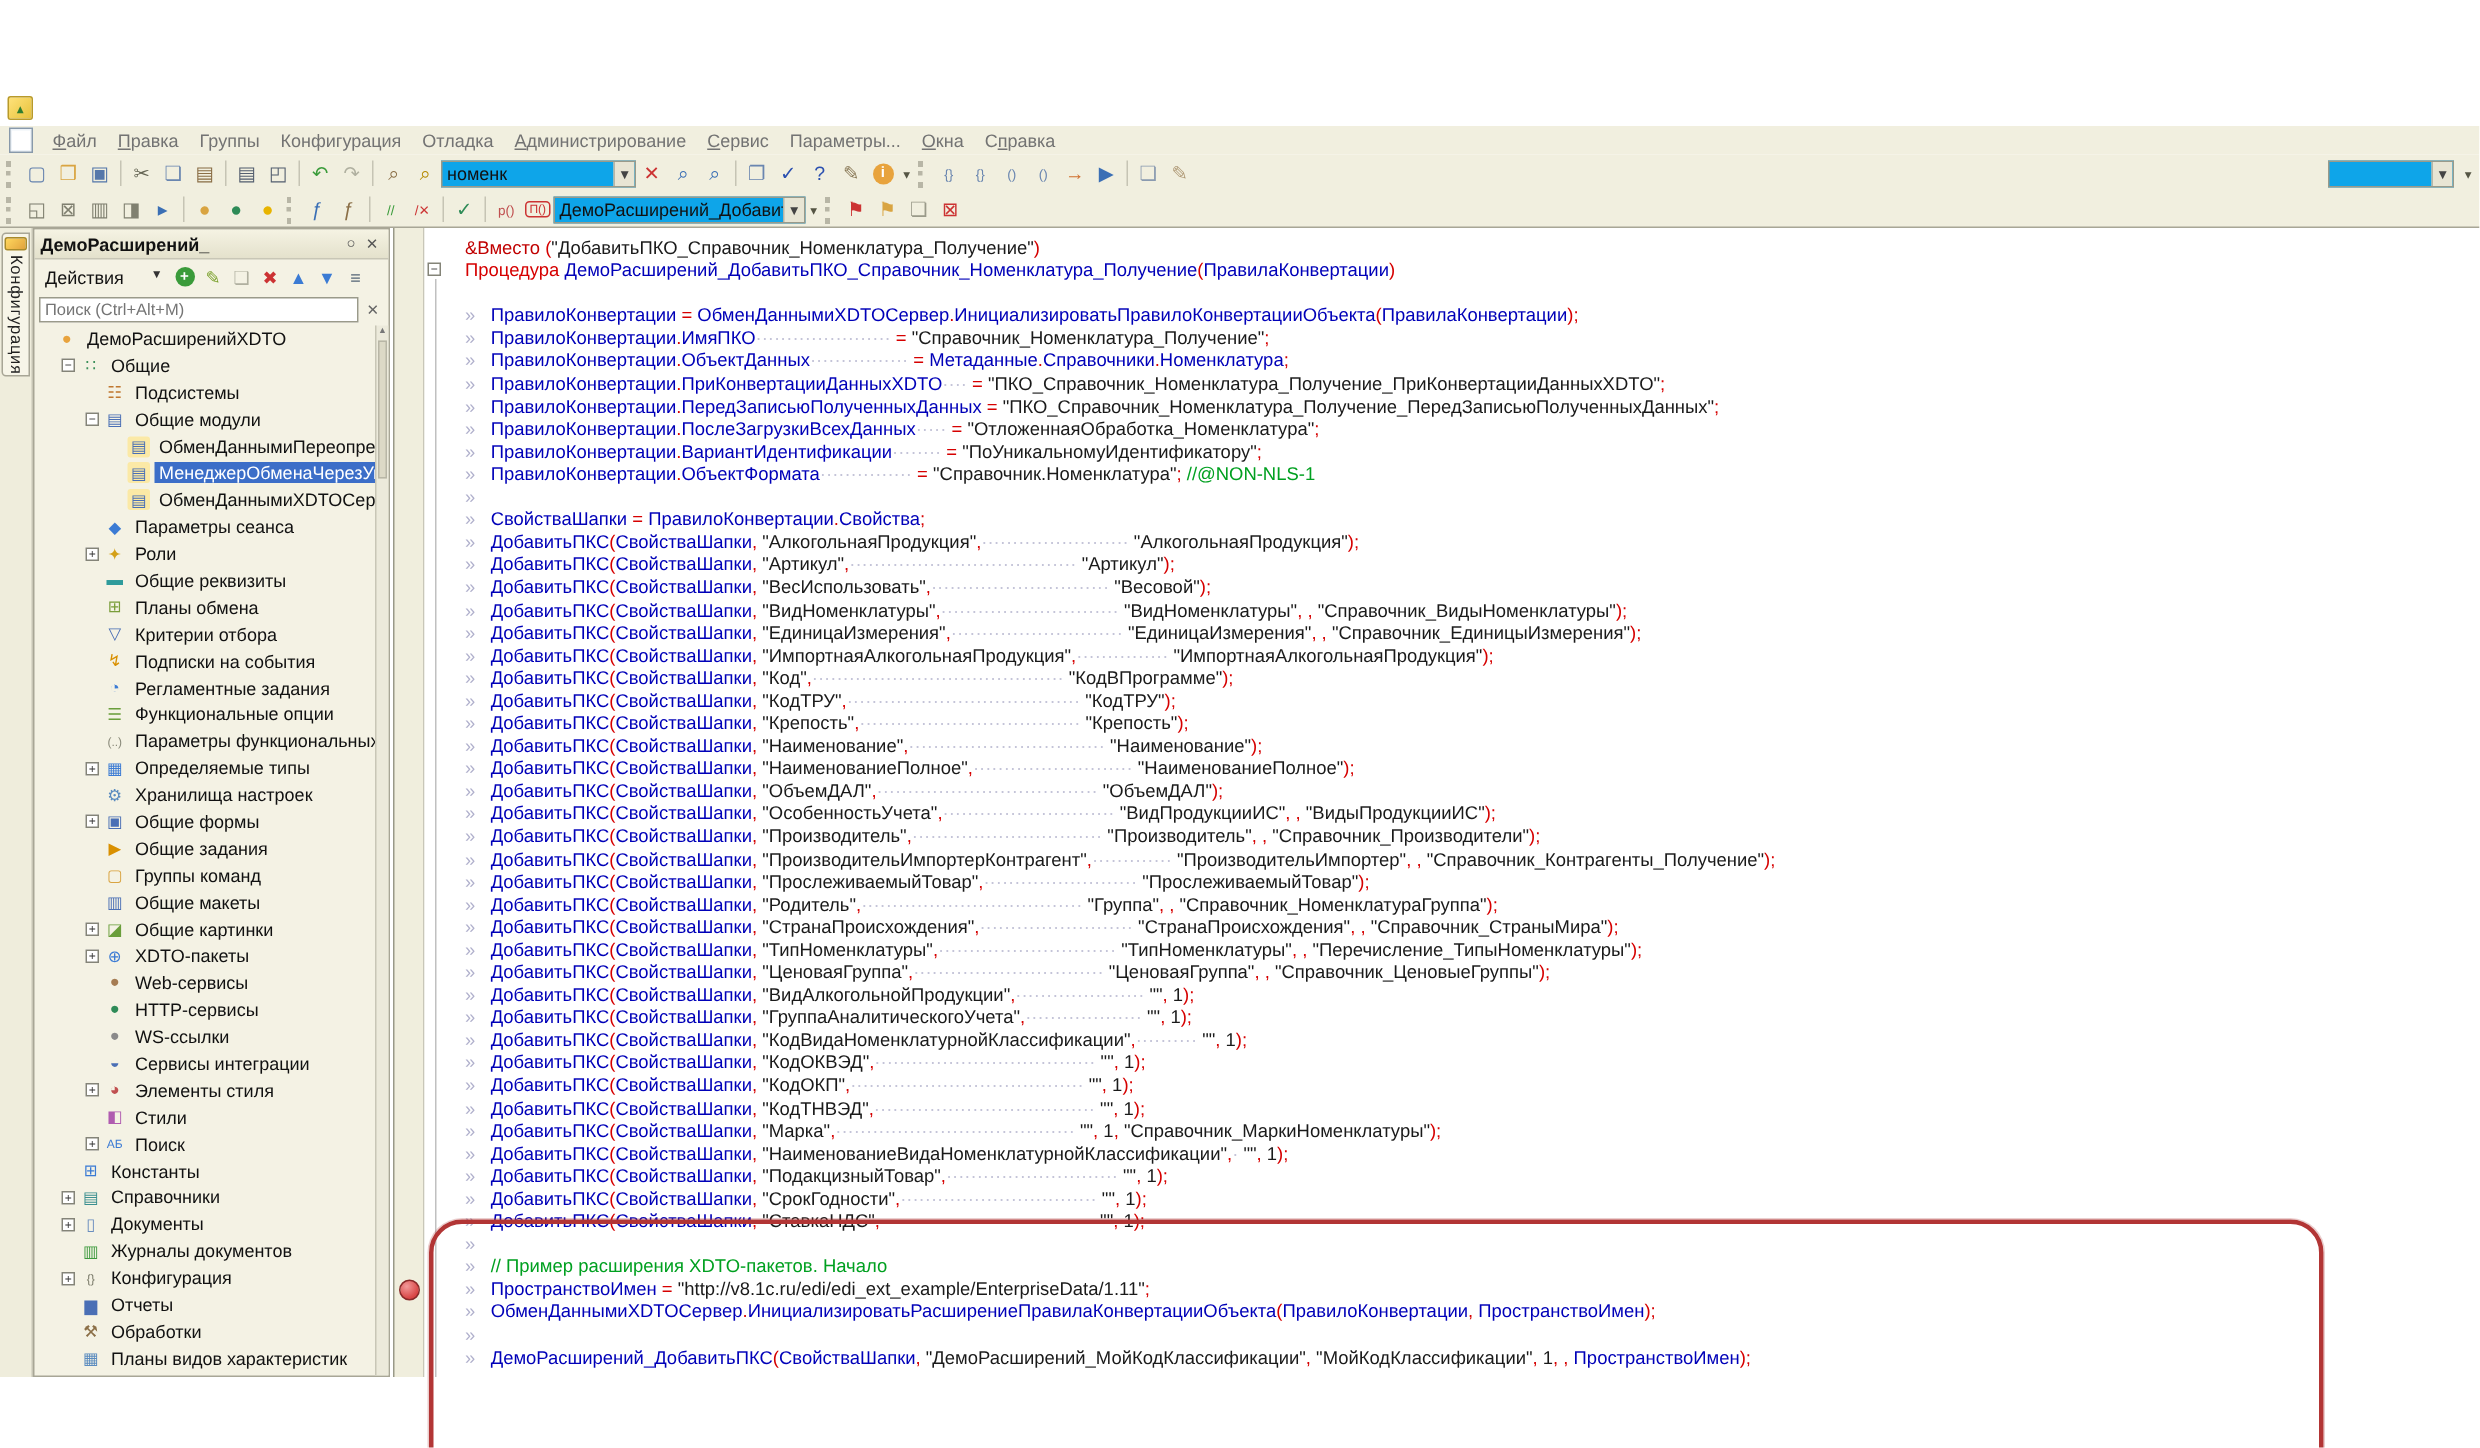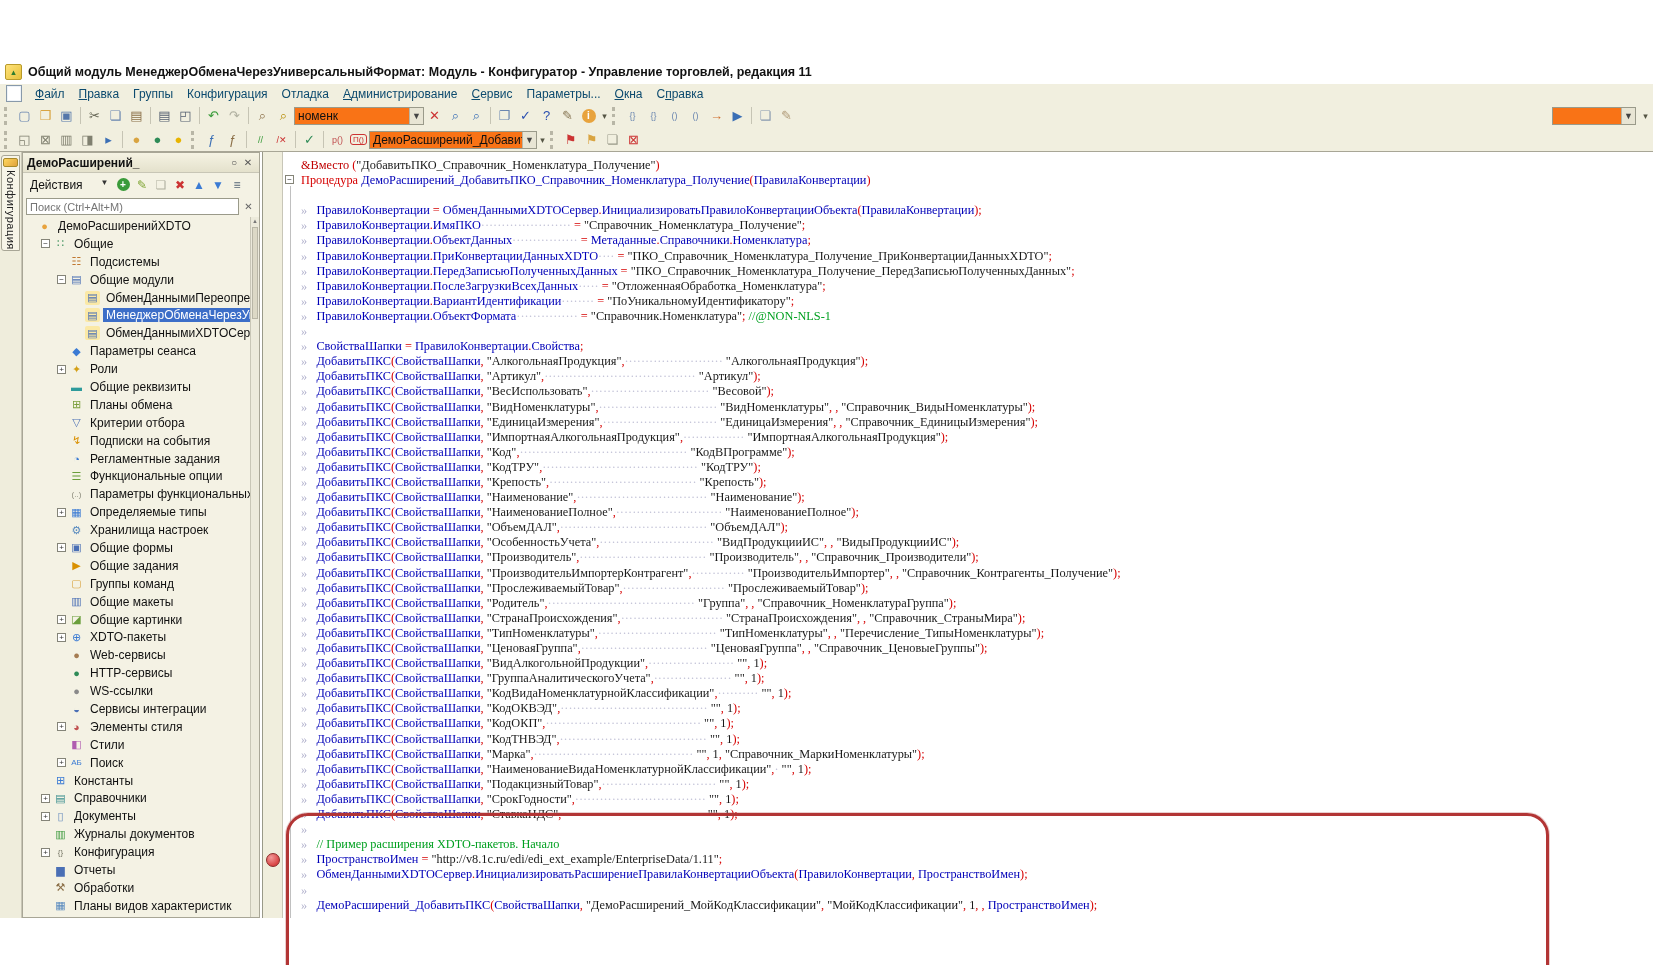--- a/index.html
+++ b/index.html
@@ -10,37 +10,37 @@
             display:flex;align-items:center;gap:6px;padding-left:5px;box-sizing:border-box}
   #title-icon{width:15px;height:14px;border-radius:2px;background:linear-gradient(135deg,#ffe27a,#e7c23c);
               border:1px solid #b89a2a;display:flex;align-items:center;justify-content:center;
               font-size:8px;color:#2f7d2f;font-weight:bold}
   #title-text{font-size:12.5px;font-weight:bold;white-space:nowrap}
   
   #menubar{position:absolute;left:0;top:84px;width:100%;height:19px;background:#f1efdf;
            display:flex;align-items:center;font-size:12px;box-sizing:border-box;padding-left:2px}
   #menu-doc-icon{width:14px;height:15px;background:#fff;border:1px solid #8899aa;margin:0 6px 0 4px;
                  box-shadow:inset 0 0 0 1px #eef3f8}
-  .menu-item{padding:16px 7px;white-space:nowrap;color:#0c4a6e}
+  .menu-item{padding:16px 7px;white-space:nowrap;color:#737373}
   
   .toolbar{position:absolute;left:0;width:100%;background:#f1efdf;display:flex;align-items:center;
            box-sizing:border-box;padding:1px 2px;white-space:nowrap}
   #toolbar1{top:103px;height:25px}
   #toolbar2{top:128px;height:24px;border-bottom:1px solid #a8a696}
   .tbi{width:21px;height:20px;display:inline-flex;align-items:center;justify-content:center;
        font-size:13px;flex:0 0 auto;border-radius:2px}
   .tbi.small{font-size:9px}
   .tbi.narrow{width:11px;font-size:9px}
   .tbi.round span{display:flex;width:14px;height:14px;border-radius:50%;align-items:center;
                   justify-content:center;font-size:10px;font-weight:bold}
   .tbi.boxed span{border:1px solid #cc3333;border-radius:3px;padding:0 2px;font-size:8px}
   .tb-sep{width:1px;height:17px;background:#c6c4b4;margin:0 3px;flex:0 0 auto}
   .tb-grip{width:3px;height:18px;border-left:3px dotted #b8b6a6;margin:0 4px 0 2px;flex:0 0 auto}
   .tb-spacer{flex:1 1 auto}
-  .combo{height:18px;background:#f97316;border:1px solid #9a9a8a;display:inline-flex;align-items:center;
+  .combo{height:18px;background:#0ea5e9;border:1px solid #9a9a8a;display:inline-flex;align-items:center;
          font-size:12px;box-sizing:border-box;flex:0 0 auto;overflow:hidden}
   .combo .val{padding:0 3px;overflow:hidden;white-space:nowrap;flex:1 1 auto}
   .combo .arrow{width:13px;height:100%;background:#e8e5d4;border-left:1px solid #b8b6a6;display:flex;
                 align-items:center;justify-content:center;font-size:9px;color:#444;flex:0 0 auto}
   #search-combo{width:130px}
   #right-combo{width:84px;margin-right:4px}
   #proc-combo{width:168px}
   
   #tabstrip{position:absolute;left:0;top:152px;width:22px;height:766px;background:#efeddc;
             border-right:1px solid #c8c6b6;box-sizing:border-box}
@@ -79,40 +79,39 @@
   .tree-label{padding:0 3px;overflow:hidden}
   .tree-row.selected .tree-label{background:#3c6ec8;color:#fff}
   #tree-scroll{position:absolute;right:0;top:64px;bottom:0;width:9px;background:#eceadb;
                border-left:1px solid #c8c6b6;box-sizing:border-box}
   #tree-scroll .arr{height:9px;font-size:6px;color:#777;text-align:center;line-height:9px}
   #tree-scroll .thumb{margin:1px;height:90px;background:#dcd9c6;border:1px solid #b8b6a6}
   
   #margin-strip{position:absolute;left:262px;top:152px;width:21px;height:766px;background:#f0eedd;
                 border-left:1px solid #999988;border-right:1px solid #c8c6b8;box-sizing:border-box}
   #code-area{position:absolute;left:283px;top:152px;width:1370px;height:766px;background:#fff;overflow:hidden}
-  #code-lines{position:absolute;left:12px;top:6px;padding-left:6px;
-              font-family:Liberation Serif, serif;font-size:12.3px;
+  #code-lines{position:absolute;left:0;top:6px;padding-left:27px;
+              font-family:Liberation Sans, sans-serif;font-size:12.3px;
               line-height:15.1px;white-space:pre}
   .sd{color:#c00000}.sk{color:#d60000}.si{color:#0000b8}.ss{color:#1a1a1a}
   .sc{color:#00a020}.sn{color:#1a1a1a}.sp{color:#d60000}.sw{color:#c4c4d8}.sm{color:#b0b0cc}
   #fold-line{position:absolute;left:290px;top:186px;width:1px;height:732px;background:#c0c0c0}
   #fold-box{position:absolute;left:285px;top:175px;width:9px;height:9px;border:1px solid #848478;
             background:#fff;font-size:8px;line-height:7px;text-align:center;color:#333;box-sizing:border-box}
   #breakpoint{position:absolute;left:266px;top:853px;width:14px;height:14px;border-radius:50%;
               background:radial-gradient(circle at 35% 30%,#f29a9a,#d94545 70%);
               border:1px solid #8a2a2a;box-sizing:border-box}
   #annotation{position:absolute;left:286px;top:813px;width:1257px;height:220px;
               border:3px solid #b23535;border-radius:22px;box-shadow:0 0 0 1px rgba(170,60,60,.25);z-index:5}
 </style>
 </head>
 <body>
 
 <div id="titlebar">
   <span id="title-icon">▴</span>
-  <span id="title-text">Общий модуль МенеджерОбменаЧерезУниверсальныйФормат: Модуль - Конфигуратор - Управление торговлей, редакция 11</span>
 </div>
 
 <div id="menubar">
   <span id="menu-doc-icon"></span>
   <span id="menu-items" style="display:flex">
       <div class="menu-item"><u>Ф</u>айл</div>
       <div class="menu-item"><u>П</u>равка</div>
       <div class="menu-item">Группы</div>
       <div class="menu-item">Конфигурация</div>
       <div class="menu-item">Отладка</div>

